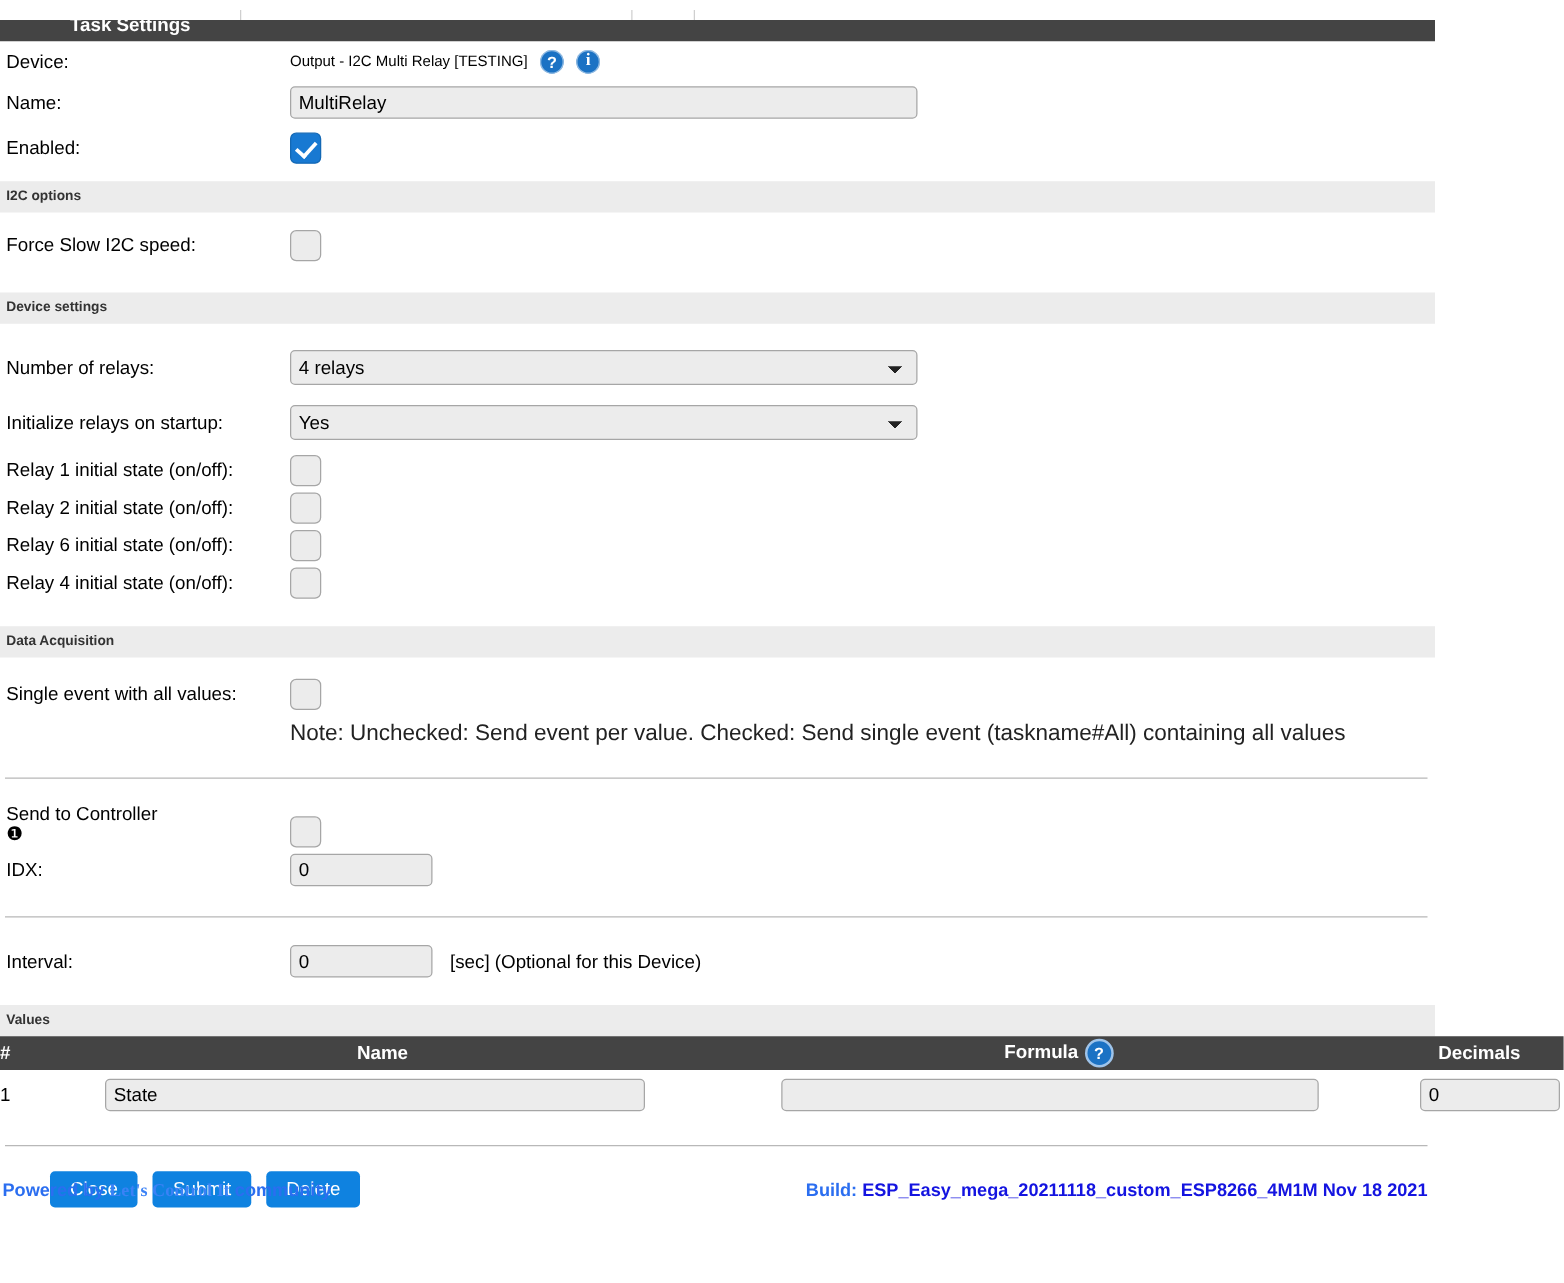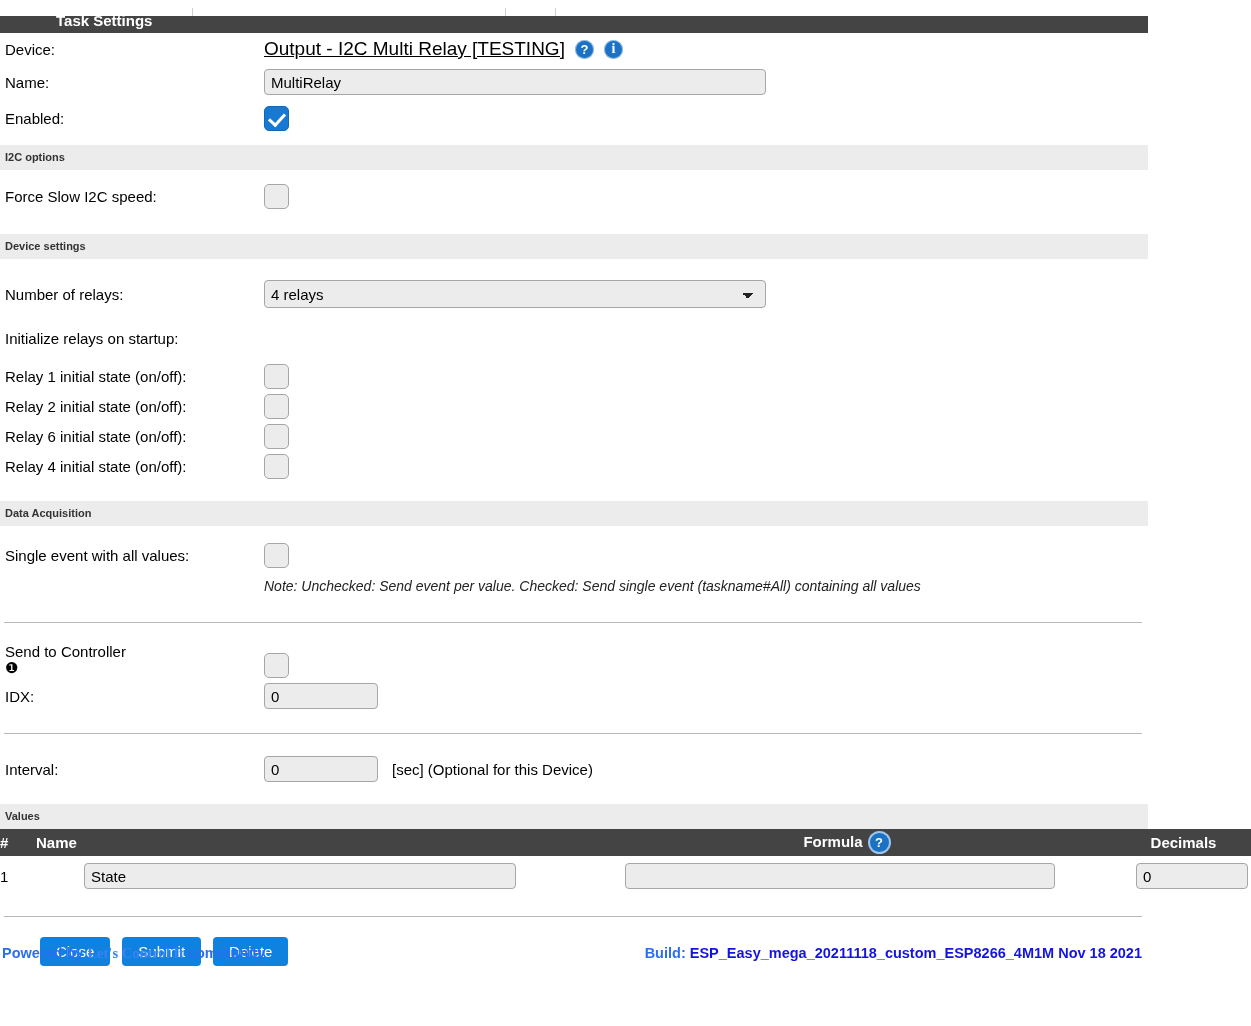--- a/index.html
+++ b/index.html
@@ -54,21 +54,20 @@
     box-sizing: border-box;
   }
 
   
   .row {
     display: flex;
     align-items: center;
     min-height: 30px;
     padding-left: 5px;
     box-sizing: border-box;
-    gap: 32px;
   }
   .row .lbl {
     width: 227px;
     flex: 0 0 227px;
     font-size: 15px;
     color: #000;
   }
   .row .fld { flex: 1 1 auto; display: flex; align-items: center; }
 
   .spacer8 { height: 8px; }
@@ -142,32 +141,31 @@
     color: #ffffff;
     font-weight: bold;
     font-size: 13px;
     line-height: 1;
     margin-left: 10px;
     vertical-align: middle;
     cursor: pointer;
     box-shadow: 0 0 0 1px rgba(255,255,255,0.5) inset;
   }
   .badge.info { font-family: "Liberation Serif", serif; font-size: 14px; }
-  .device-text { font-size: 19px; text-decoration: underline; }
+  .device-text { font-size: 12px; }
 
   .circ1 {
     font-size: 15px;
     line-height: 16px;
     color: #000;
     display: block;
   }
 
   .note {
-    font-style: italic;
-    font-size: 14px;
+    font-size: 18px;
     color: #222;
   }
 
   hr.sep {
     border: none;
     border-top: 1px solid #b8b8b8;
     margin: 0 6px 0 4px;
   }
 
   .suffix { font-size: 15px; margin-left: 14px; }
@@ -180,21 +178,21 @@
   }
   table.values thead th {
     background: #444444;
     color: #ffffff;
     font-weight: bold;
     font-size: 15px;
     height: 27px;
     padding: 0;
   }
   th.col-hash { width: 36px; text-align: left; padding-left: 5px; }
-  th.col-name { width: 540px; text-align: left; }
+  th.col-name { width: 540px; text-align: center; }
   th.col-formula { width: 540px; text-align: center; }
   th.col-dec { width: 135px; text-align: center; }
   table.values tbody td {
     height: 40px;
     padding: 0;
     vertical-align: middle;
     font-size: 15px;
   }
   td.col-hash { padding-left: 5px; }
   input.val-name { width: 432px; margin-left: 48px; }
@@ -292,20 +290,25 @@
       <select class="sel">
         <option>4 relays</option>
       </select>
     </div>
   </div>
 
   <div class="spacer14"></div>
 
   <div class="row" style="min-height:30px">
     <div class="lbl">Initialize relays on startup:</div>
+    <div class="fld">
+      <select class="sel">
+        <option>Yes</option>
+      </select>
+    </div>
   </div>
 
   <div class="spacer8"></div>
 
   <div class="row" style="min-height:30px">
     <div class="lbl">Relay 1 initial state (on/off):</div>
     <div class="fld">
         <span class="cb"></span>
       </div>
   </div>

